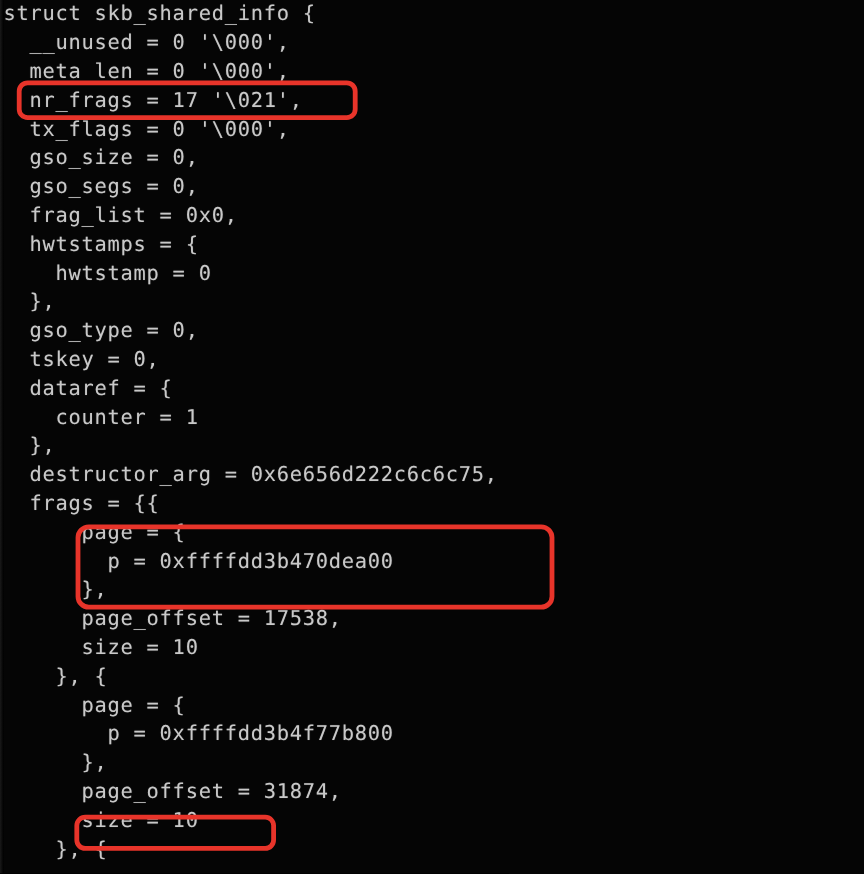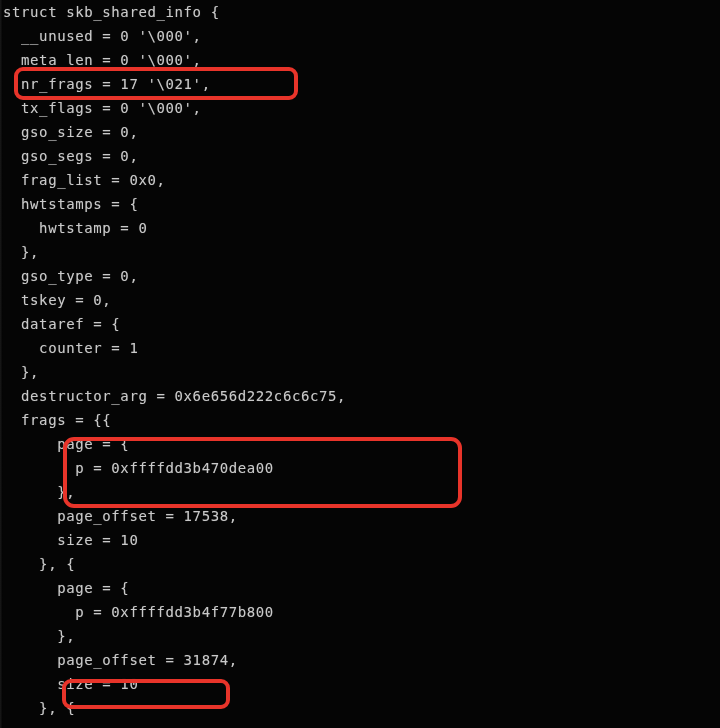--- a/index.html
+++ b/index.html
@@ -30,21 +30,21 @@
     left: 0;
     top: 0;
     width: 720px;
     padding: 0;
     margin: 0;
   }
   .code-line {
     display: block;
     height: 24px;
     line-height: 24px;
-    font-size: 14px;
+    font-size: 17px;
     letter-spacing: 0.6px;
     color: #c9c9c9;
     white-space: pre;
     padding-left: 3px;
     text-shadow: 0 0 1px rgba(200,200,200,0.35);
   }
   
   .annot {
     position: absolute;
     border: 4px solid #e8342a;

